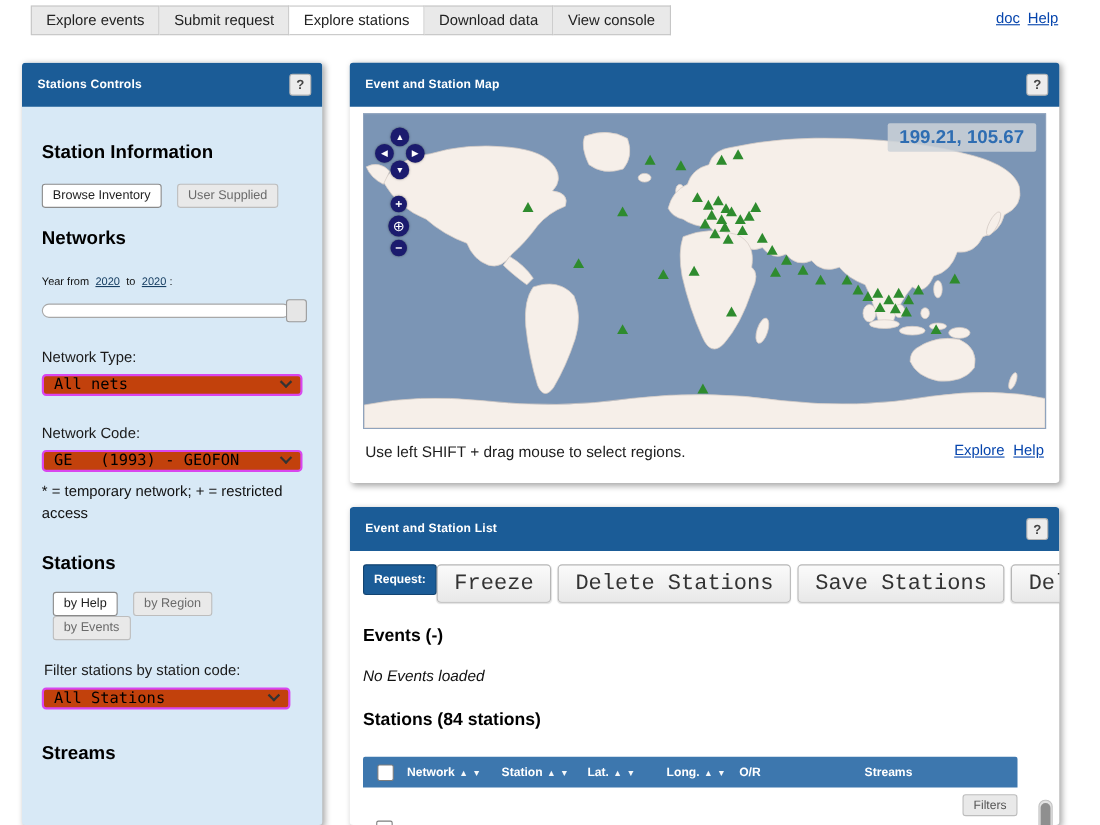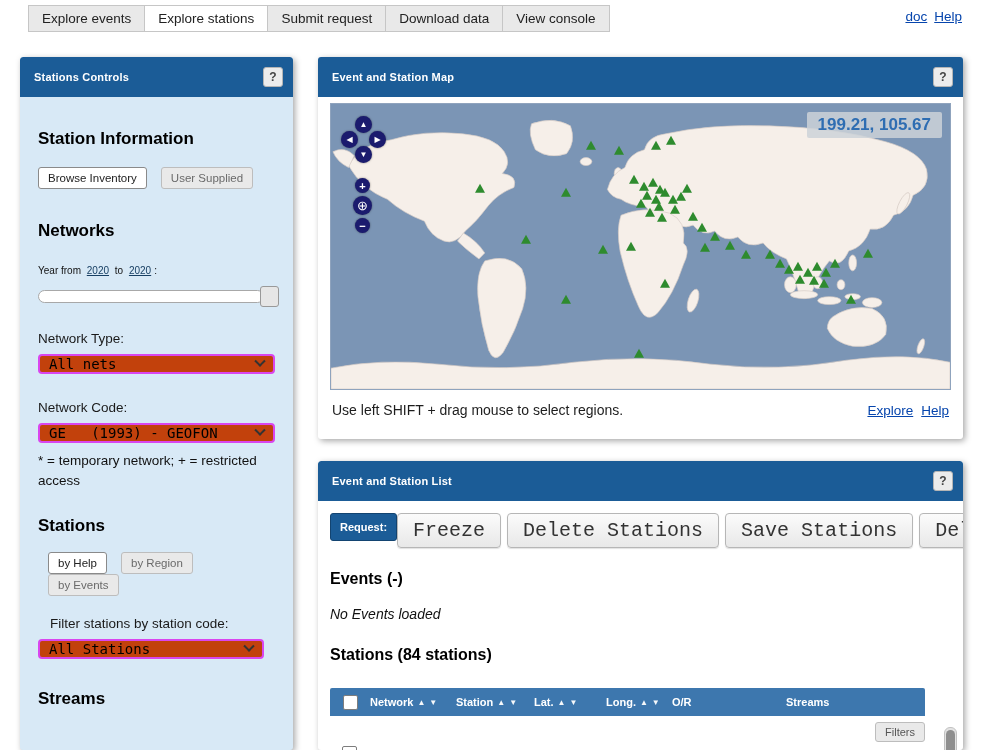--- a/index.html
+++ b/index.html
@@ -73,37 +73,37 @@
   .partial-row { width:595px; margin-top:4px; display:flex; }
   .partial-row .cb { margin-left:12px; }
   .vscroll { position:absolute; right:6px; top:226px; width:13px; height:140px; background:#e3e3e3; border:1px solid #c2c2c2; border-radius:6px; cursor:pointer; }
   .vthumb { position:absolute; left:1px; top:2px; width:9px; height:40px; background:#8f8f8f; border-radius:5px; cursor:grab; }
 </style>
 </head>
 <body>
 
 <div class="tabbar">
     <div class="tab">Explore events</div>
+    <div class="tab">Submit request</div>
     <div class="tab active">Explore stations</div>
-    <div class="tab">Submit request</div>
     <div class="tab">Download data</div>
     <div class="tab">View console</div>
   </div>
 <div class="toplinks"><a class="toplink">doc</a><a class="toplink">Help</a></div>
 
 <div class="panel" id="controls-panel">
   <div class="panel-header">
     <span class="title">Stations Controls</span>
     <span class="help-btn">?</span>
   </div>
   <div class="controls-body">
     <div class="h1" style="margin-top:18px;">Station Information</div>
     <div style="margin-top:18px;"><button class="btn-sm active">Browse Inventory</button><button class="btn-sm">User Supplied</button></div>
 
-    <div class="h1" style="margin-top:32px;">Networks</div>
+    <div class="h1" style="margin-top:18px;">Networks</div>
     <div class="year-line">
       <span>Year from</span>
       <span class="year-link">2020</span>
       <span>to</span>
       <span class="year-link">2020</span><span>:</span>
     </div>
     <div class="slider">
       <div class="slider-handle"></div>
     </div>
 
@@ -116,21 +116,21 @@
     <div class="lbl" style="margin-top:26px;">Network Code:</div>
     <div class="select">
       <span class="value">GE   (1993) - GEOFON</span>
       <span class="chev"></span>
     </div>
     <div class="note">* = temporary network; + = restricted access</div>
 
     <div class="h1" style="margin-top:24px;">Stations</div>
     <div style="margin-top:16px; margin-left:10px;"><button class="btn-sm active">by Help</button><button class="btn-sm">by Region</button><button class="btn-sm">by Events</button></div>
 
-    <div class="lbl" style="margin-top:20px; margin-left:12px;">Filter stations by station code:</div>
+    <div class="lbl" style="margin-top:20px; margin-left:2px;">Filter stations by station code:</div>
     <div class="select" style="width:226px;">
       <span class="value">All Stations</span>
       <span class="chev"></span>
     </div>
 
     <div class="h1" style="margin-top:30px;">Streams</div>
   </div>
 </div>
 
 <div class="panel" id="map-panel">

